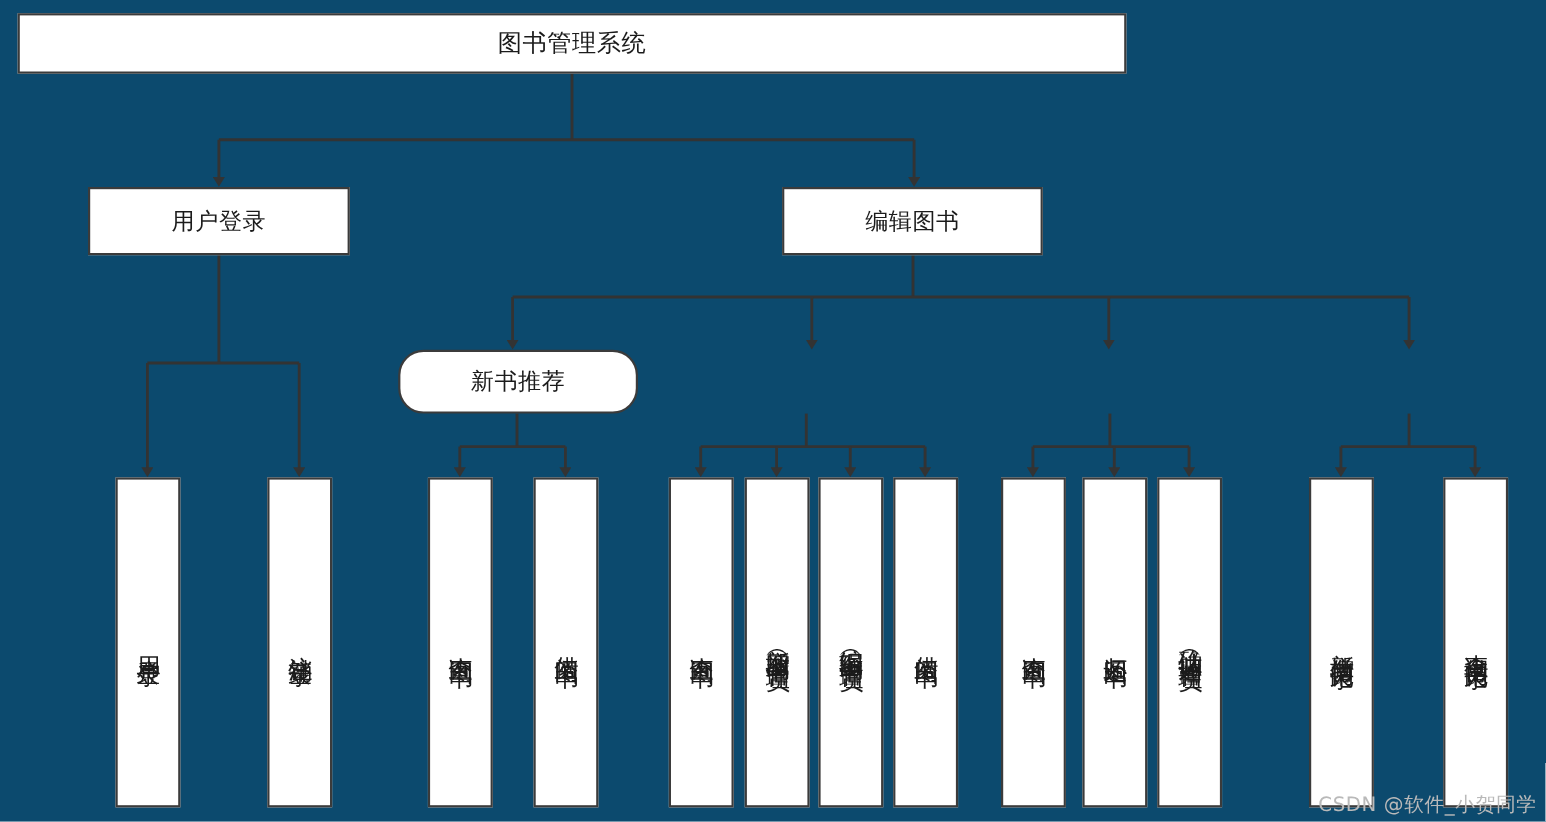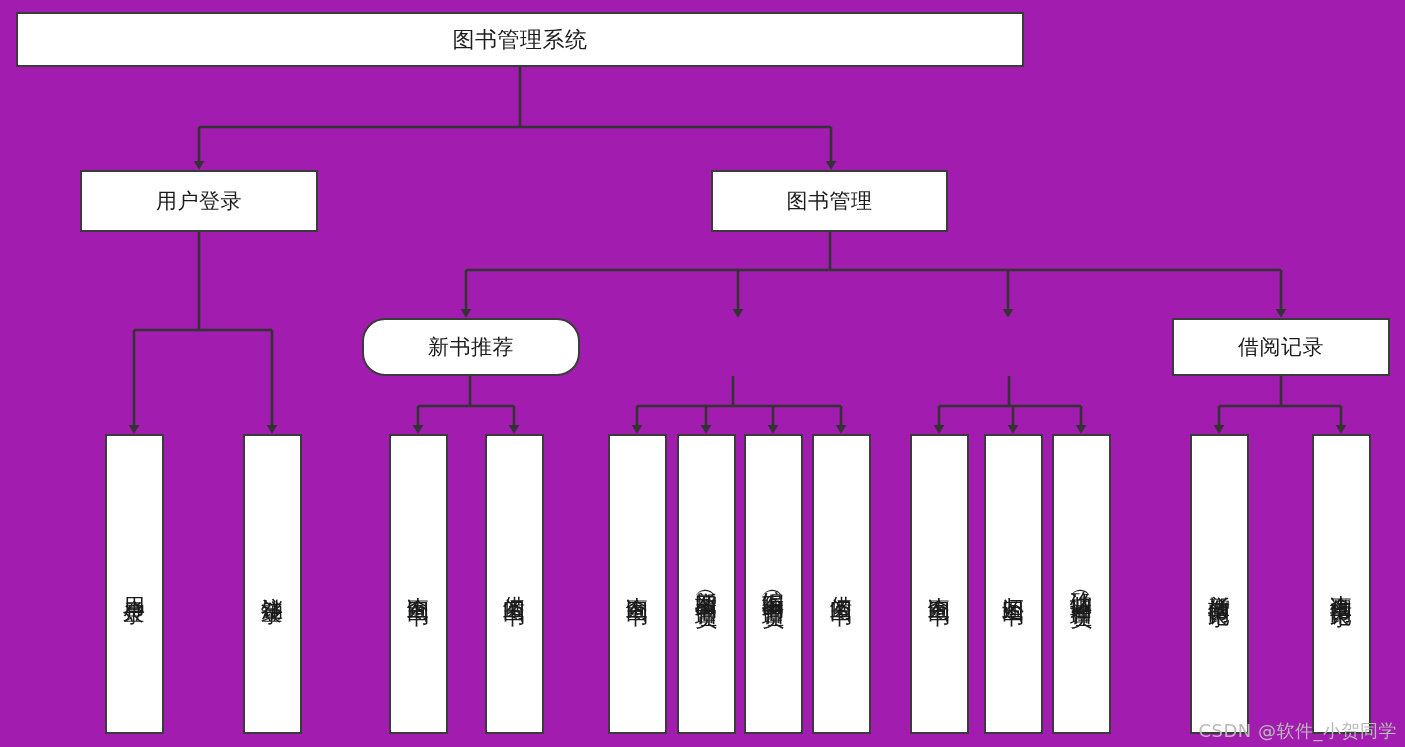--- a/index.html
+++ b/index.html
@@ -7,21 +7,21 @@
     padding: 0;
     background: #ffffff;
   }
   body {
     font-family: "DejaVu Sans", "Liberation Sans", sans-serif;
   }
   #diagram-root {
     position: relative;
     width: 1405px;
     height: 747px;
-    background: #a21caf;
+    background: #0c4a6e;
     overflow: hidden;
   }
   #connector-layer {
     position: absolute;
     left: 0;
     top: 0;
     width: 1405px;
     height: 747px;
   }
   .node {
@@ -132,32 +132,29 @@
 
   <div class="node horiz root" style="left:16px; top:12px; width:1008px; height:55px;">
     <span class="node-label">图书管理系统</span>
   </div>
 
   <div class="node horiz" style="left:80px; top:170px; width:238px; height:62px;">
     <span class="node-label">用户登录</span>
   </div>
 
   <div class="node horiz" style="left:711px; top:170px; width:237px; height:62px;">
-    <span class="node-label">图书管理</span>
+    <span class="node-label">编辑图书</span>
   </div>
 
   <div class="node horiz" style="left:362px; top:318px; width:218px; height:58px;border-radius:23px;">
     <span class="node-label">新书推荐</span>
   </div>
 
 
 
-  <div class="node horiz" style="left:1172px; top:318px; width:218px; height:58px;">
-    <span class="node-label">借阅记录</span>
-  </div>
 
   <div id="leaf-layer">
       <div class="node vert" style="left: 105px; top: 434px; width: 59px; height: 300px;">
         <span class="node-label">用户登录</span>
       </div>
       <div class="node vert" style="left: 243px; top: 434px; width: 59px; height: 300px;">
         <span class="node-label">注销登录</span>
       </div>
       <div class="node vert" style="left: 389px; top: 434px; width: 59px; height: 300px;">
         <span class="node-label">查询图书</span>

